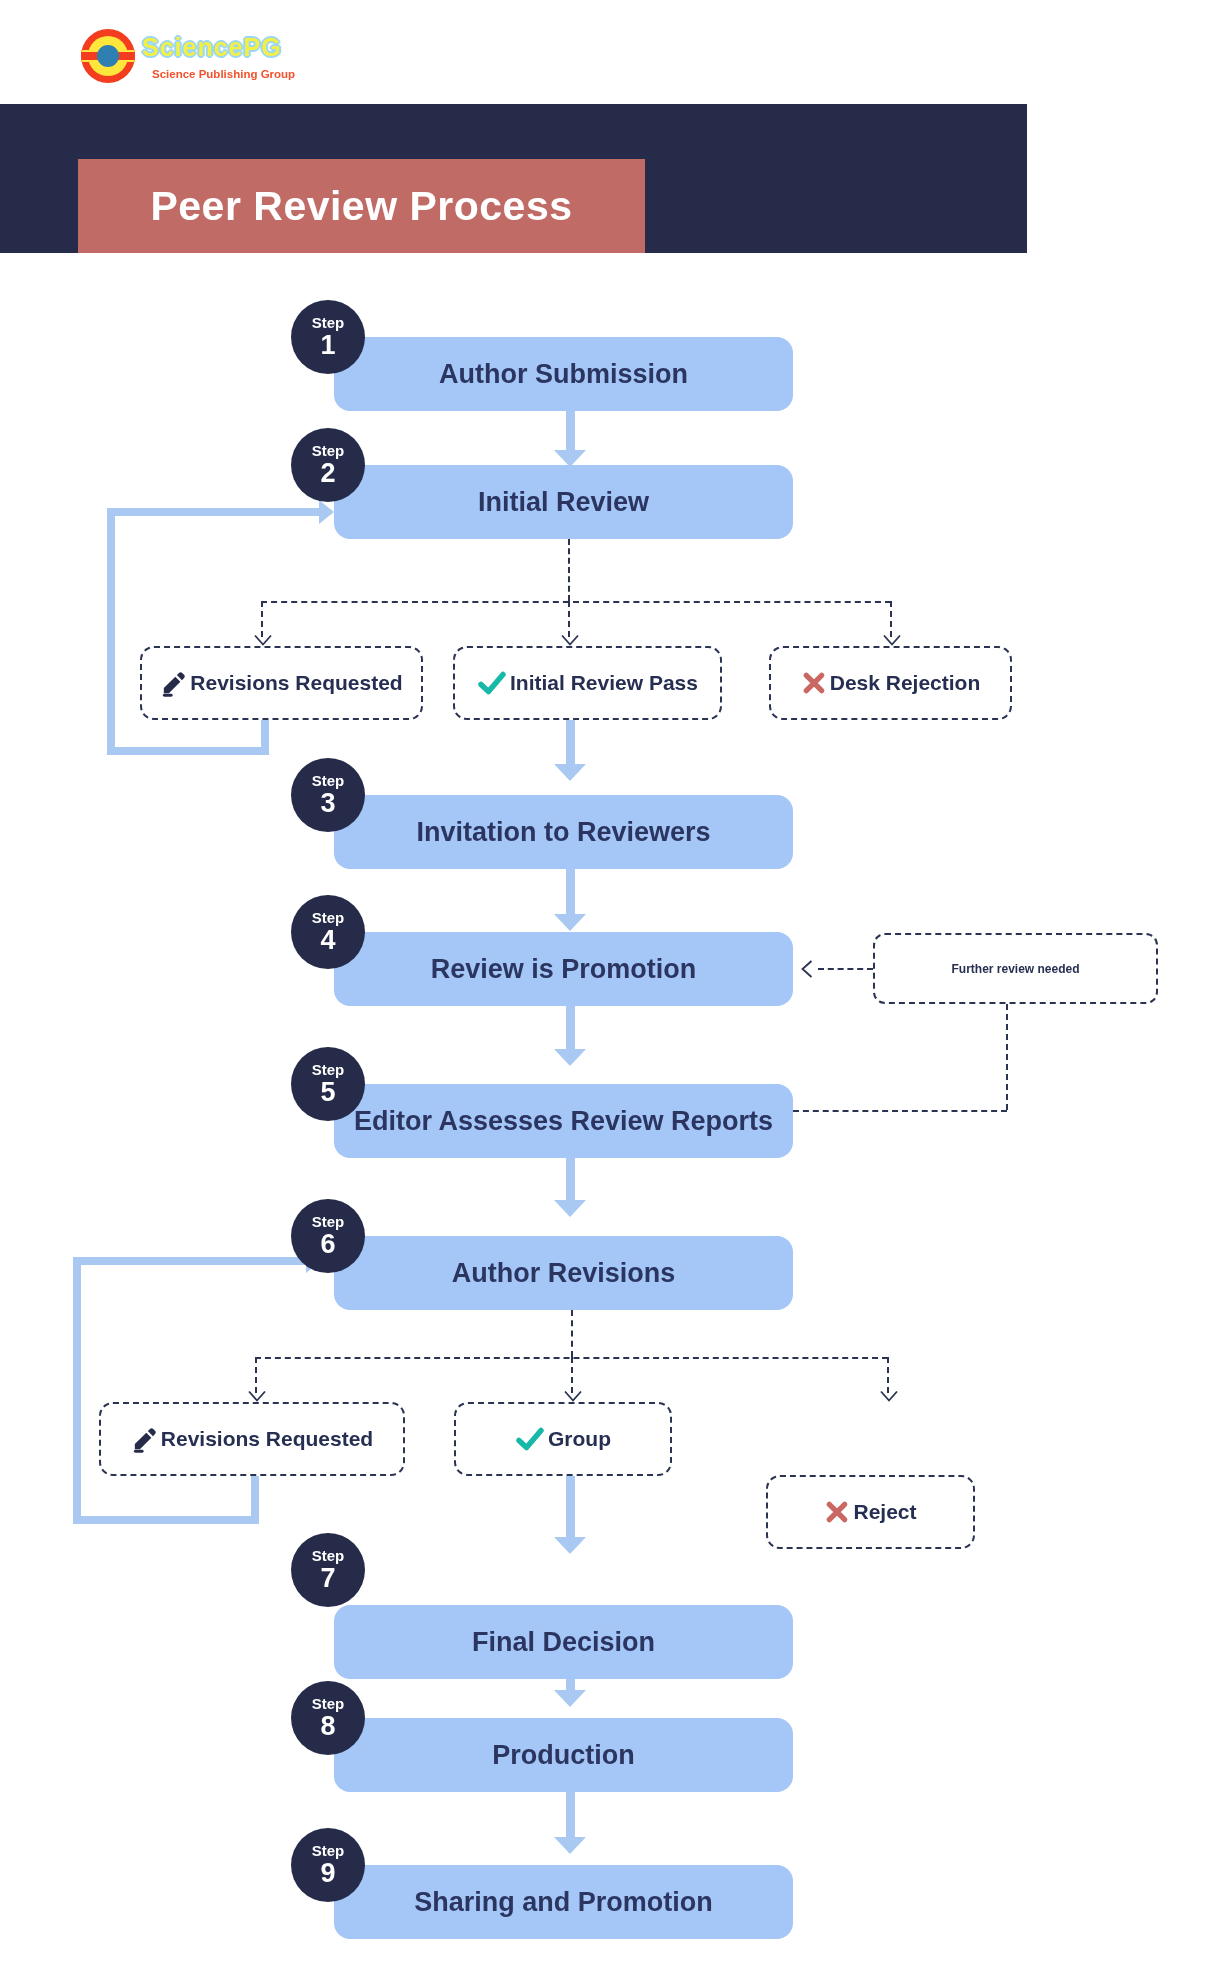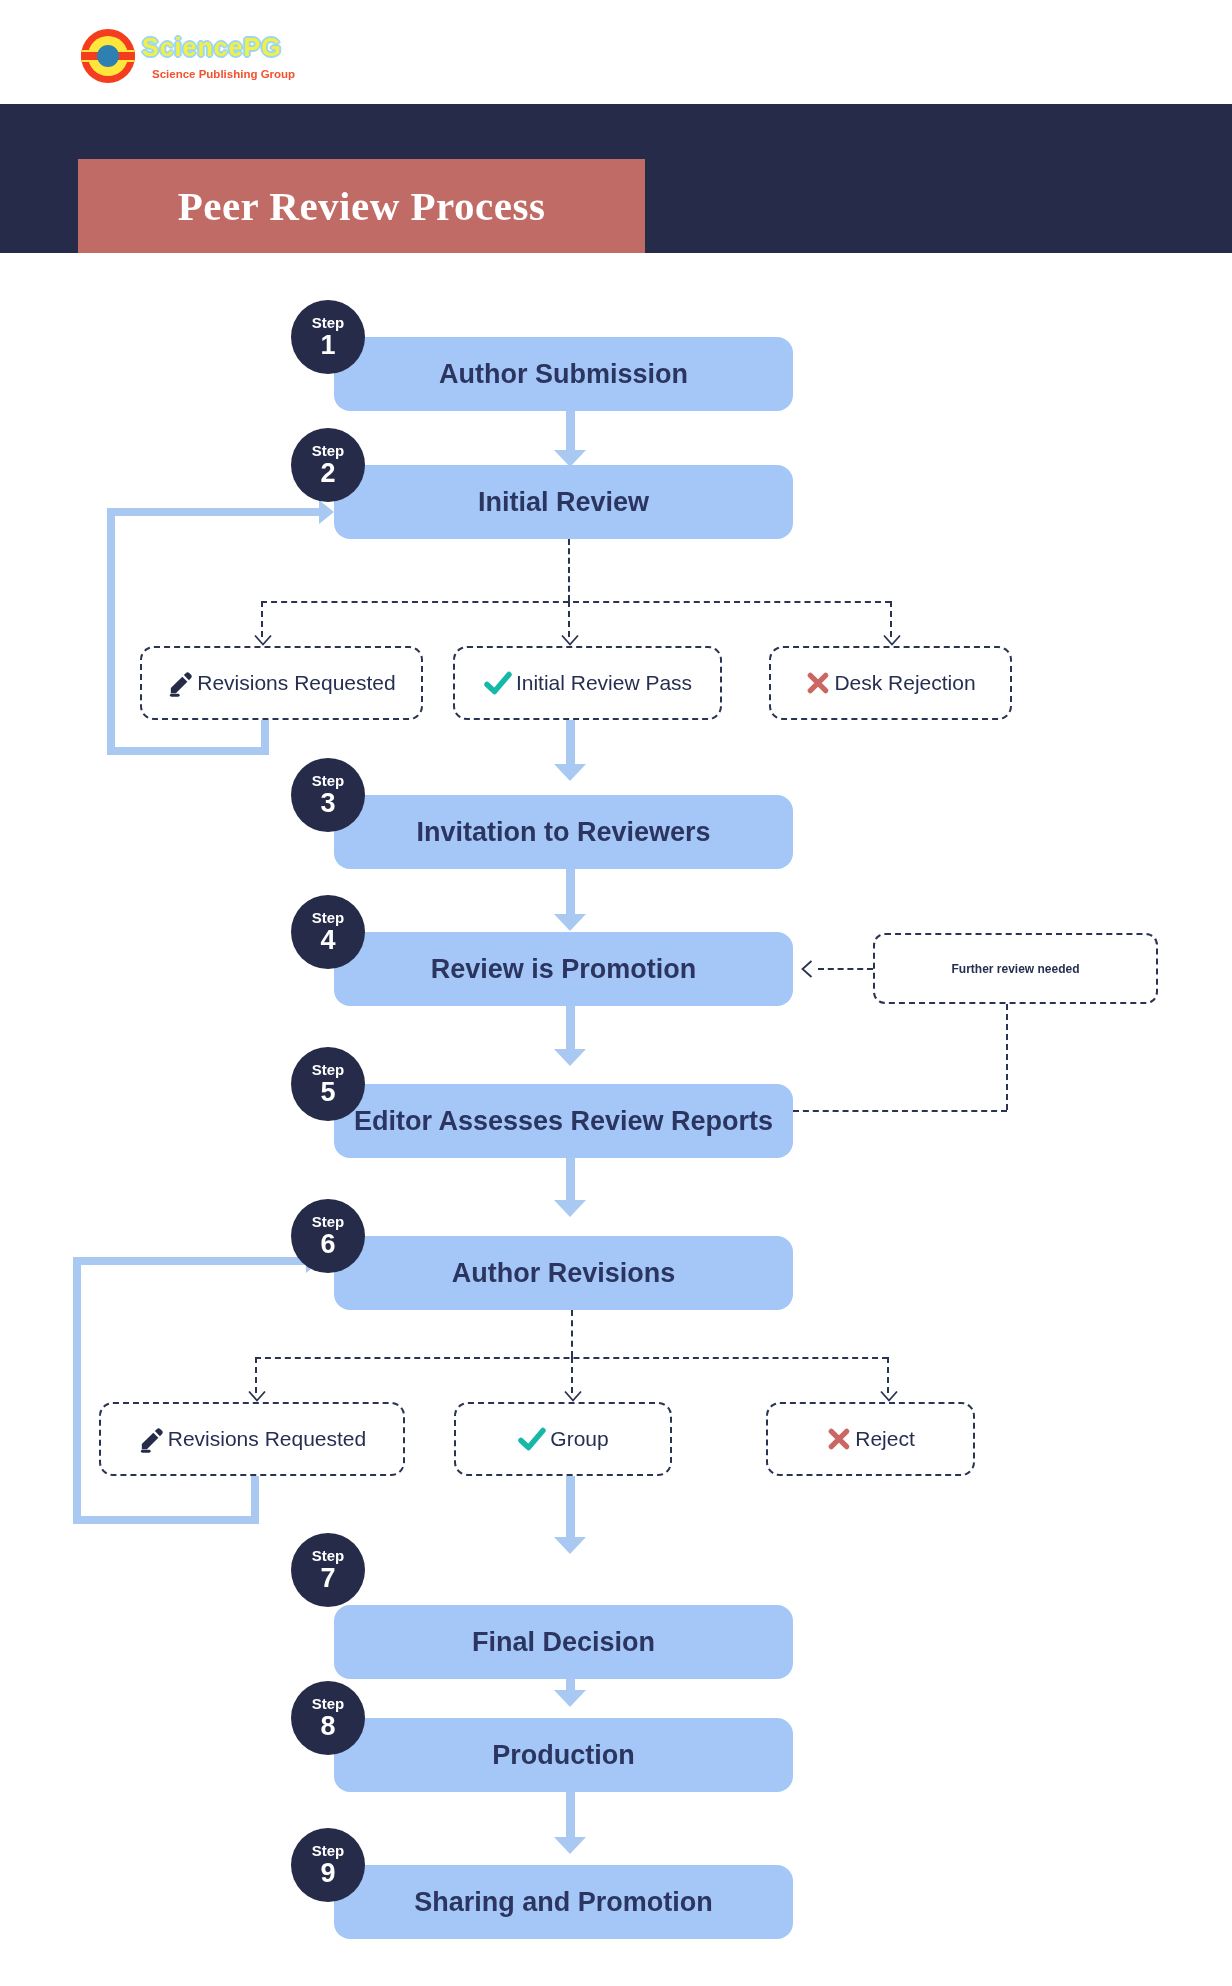--- a/index.html
+++ b/index.html
@@ -20,35 +20,35 @@
   .header{position:absolute;left:0;top:0;width:1232px;height:104px;background:#ffffff;}
   .logo-mark{position:absolute;left:81px;top:29px;width:54px;height:54px;border-radius:50%;background:#f43d1f;overflow:hidden;}
   .logo-yellow{position:absolute;left:7px;top:7px;width:40px;height:40px;border-radius:50%;background:#ffe63c;}
   .logo-stripe{position:absolute;left:0;top:21px;width:54px;height:12px;background:#f43d1f;border-top:2px solid #ffe63c;border-bottom:2px solid #ffe63c;}
   .logo-core{position:absolute;left:16px;top:16px;width:22px;height:22px;border-radius:50%;background:#2e7fb2;}
   .logo-name{position:absolute;left:142px;top:33px;font-size:25px;font-weight:700;letter-spacing:1px;color:#f3ef45;
     text-shadow:-2px 0 #9bd7f2,2px 0 #9bd7f2,0 -2px #9bd7f2,0 2px #9bd7f2,-1px -1px #9bd7f2,1px 1px #9bd7f2,1px -1px #9bd7f2,-1px 1px #9bd7f2;}
   .logo-tagline{position:absolute;left:144px;top:68px;font-size:11.5px;font-weight:700;color:#f4512c;margin-left:8px;}
 
   
-  .banner{position:absolute;left:0;top:104px;width:1232px;height:149px;background:var(--navy);font-family:Liberation Serif, serif;}
+  .banner{position:absolute;left:0;top:104px;width:1027px;height:149px;background:var(--navy);}
   .title-box{position:absolute;left:78px;top:55px;width:567px;height:94px;background:var(--salmon);display:flex;align-items:center;justify-content:center;}
   .title-box h1{font-size:41px;font-weight:700;color:#ffffff;letter-spacing:.5px;}
 
   
   .flow-box{position:absolute;left:334px;width:459px;height:74px;background:var(--box-blue);border-radius:16px;
     display:flex;align-items:center;justify-content:center;font-size:27px;font-weight:700;color:var(--navy-text);z-index:3;}
   .badge{position:absolute;left:291px;width:74px;height:74px;border-radius:50%;background:var(--navy);color:#fff;
     display:flex;flex-direction:column;align-items:center;justify-content:center;z-index:5;line-height:1.06;}
   .badge .w{font-size:15px;font-weight:700;}
   .badge .n{font-size:27px;font-weight:700;}
 
   
   .dashed-box{position:absolute;height:74px;border:2.5px dashed var(--dash);border-radius:14px;background:#ffffff;
-    display:flex;align-items:center;justify-content:center;gap:3px;font-size:21px;font-weight:400;color:#262f52;z-index:3;}
+    display:flex;align-items:center;justify-content:center;gap:3px;font-size:21px;font-weight:700;color:#262f52;z-index:3;}
   .note-box{position:absolute;left:873px;top:933px;width:285px;height:71px;border:2.5px dashed var(--dash);border-radius:12px;
     display:flex;align-items:center;justify-content:center;font-size:12px;font-weight:700;color:#262f52;background:#fff;z-index:3;}
 
   
   .vdash{position:absolute;width:0;border-left:2px dashed var(--dash);z-index:1;}
   .hdash{position:absolute;height:0;border-top:2px dashed var(--dash);z-index:1;}
   .solid{position:absolute;background:var(--arrow-blue);z-index:2;}
   .head-down{position:absolute;width:0;height:0;border-left:16px solid transparent;border-right:16px solid transparent;border-top:17px solid var(--arrow-blue);z-index:2;}
   .head-right{position:absolute;width:0;height:0;border-top:12px solid transparent;border-bottom:12px solid transparent;border-left:15px solid var(--arrow-blue);z-index:2;}
   .chev{position:absolute;z-index:2;}
@@ -235,21 +235,21 @@
     <span>Revisions Requested</span>
   </div>
   <div class="dashed-box" style="left:454px;top:1402px;width:218px;">
     <span class="icon">
       <svg width="30" height="26" viewBox="0 0 30 26">
           <path d="M4 14.5 L11.5 21.5 L26 4.5" fill="none" stroke="#16b8a7" stroke-width="5.5" stroke-linecap="round" stroke-linejoin="round"></path>
         </svg>
     </span>
     <span>Group</span>
   </div>
-  <div class="dashed-box" style="left:766px;top:1402px;width:209px;">
+  <div class="dashed-box" style="left:766px;top:1475px;width:209px;">
     <span class="icon">
       <svg width="26" height="26" viewBox="0 0 27 27">
           <path d="M5.5 5.5 L21.5 21.5 M21.5 5.5 L5.5 21.5" stroke="#ca6762" stroke-width="5.5" stroke-linecap="round"></path>
         </svg>
     </span>
     <span>Reject</span>
   </div>
 
   <div class="flow-box" style="top:1570px;margin-top:35px;">
     <span>Final Decision</span>

